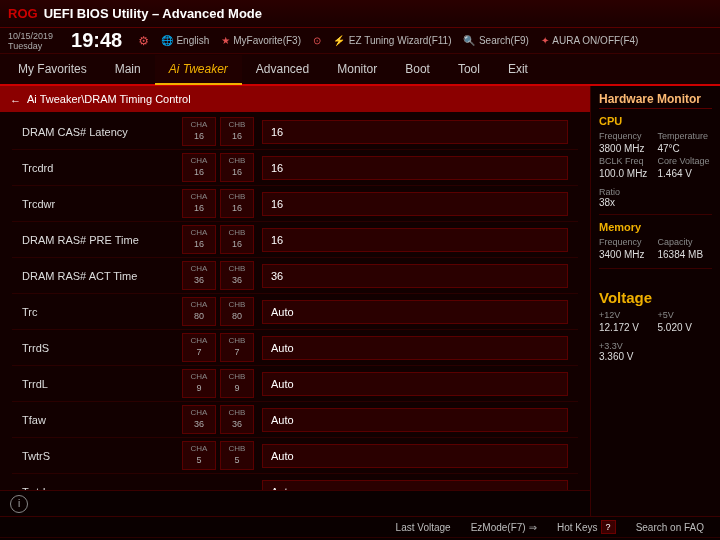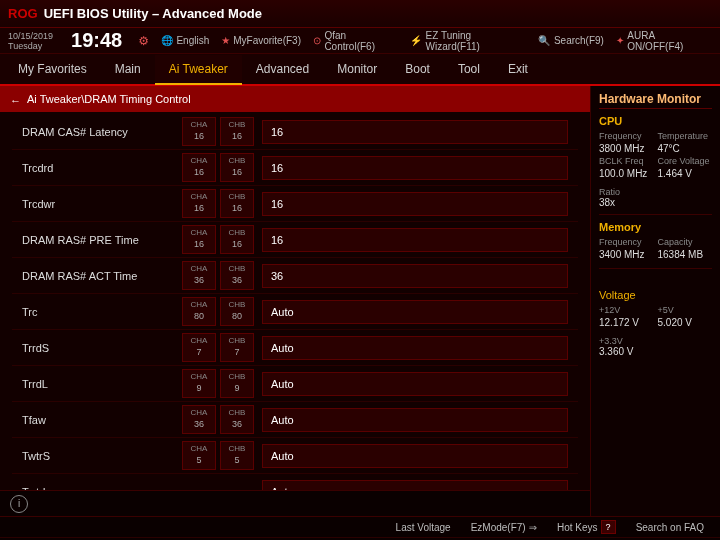--- a/index.html
+++ b/index.html
@@ -67,21 +67,21 @@
       padding: 6px 14px;
       color: #ccc;
       cursor: pointer;
       font-size: 12px;
       height: 100%;
       display: flex;
       align-items: center;
       border-bottom: 2px solid transparent;
       margin-bottom: -2px;
     }
-    .nav-tab.active { color: #f0b000; border-bottom: 2px solid #f0b000; background: #200000; }
+    .nav-tab.active { color: #f0b000; border-bottom: 2px solid #f0b000; background: #200000; font-style: italic; }
 
     
     #main-content {
       display: flex;
       height: 430px;
     }
 
     
     #left-panel {
       flex: 1;
@@ -283,21 +283,20 @@
   <div class="info-item">
     <span style="color:#e05050;">🌐</span>
     <span>English</span>
   </div>
   <div class="info-item">
     <span style="color:#e05050;">★</span>
     <span>MyFavorite(F3)</span>
   </div>
   <div class="info-item">
     <span style="color:#e05050;">⊙</span>
-    <span>Qfan Control(F6)</span>
   </div>
   <div class="info-item">
     <span style="color:#e05050;">⚡</span>
     <span>EZ Tuning Wizard(F11)</span>
   </div>
   <div class="info-item">
     <span style="color:#e05050;">🔍</span>
     <span>Search(F9)</span>
   </div>
   <div class="info-item">
@@ -509,21 +508,21 @@
         <div class="hw-label">Frequency</div>
         <div class="hw-label">Capacity</div>
         <div class="hw-value">3400 MHz</div>
         <div class="hw-value">16384 MB</div>
       </div>
     </div>
 
     <hr class="section-divider">
 
     <div>
-      <div style="color:#f0b000; font-size:11px; font-weight:normal; margin-bottom:4px;margin-top:20px;">Voltage</div>
+      <div style="color:#f0b000; font-size:15px; font-weight:bold; margin-bottom:4px;margin-top:20px;">Voltage</div>
       <div class="hw-grid">
         <div class="hw-label">+12V</div>
         <div class="hw-label">+5V</div>
         <div class="hw-value">12.172 V</div>
         <div class="hw-value">5.020 V</div>
       </div>
       <div class="hw-single">
         <div class="hw-label">+3.3V</div>
         <div class="hw-value">3.360 V</div>
       </div>

